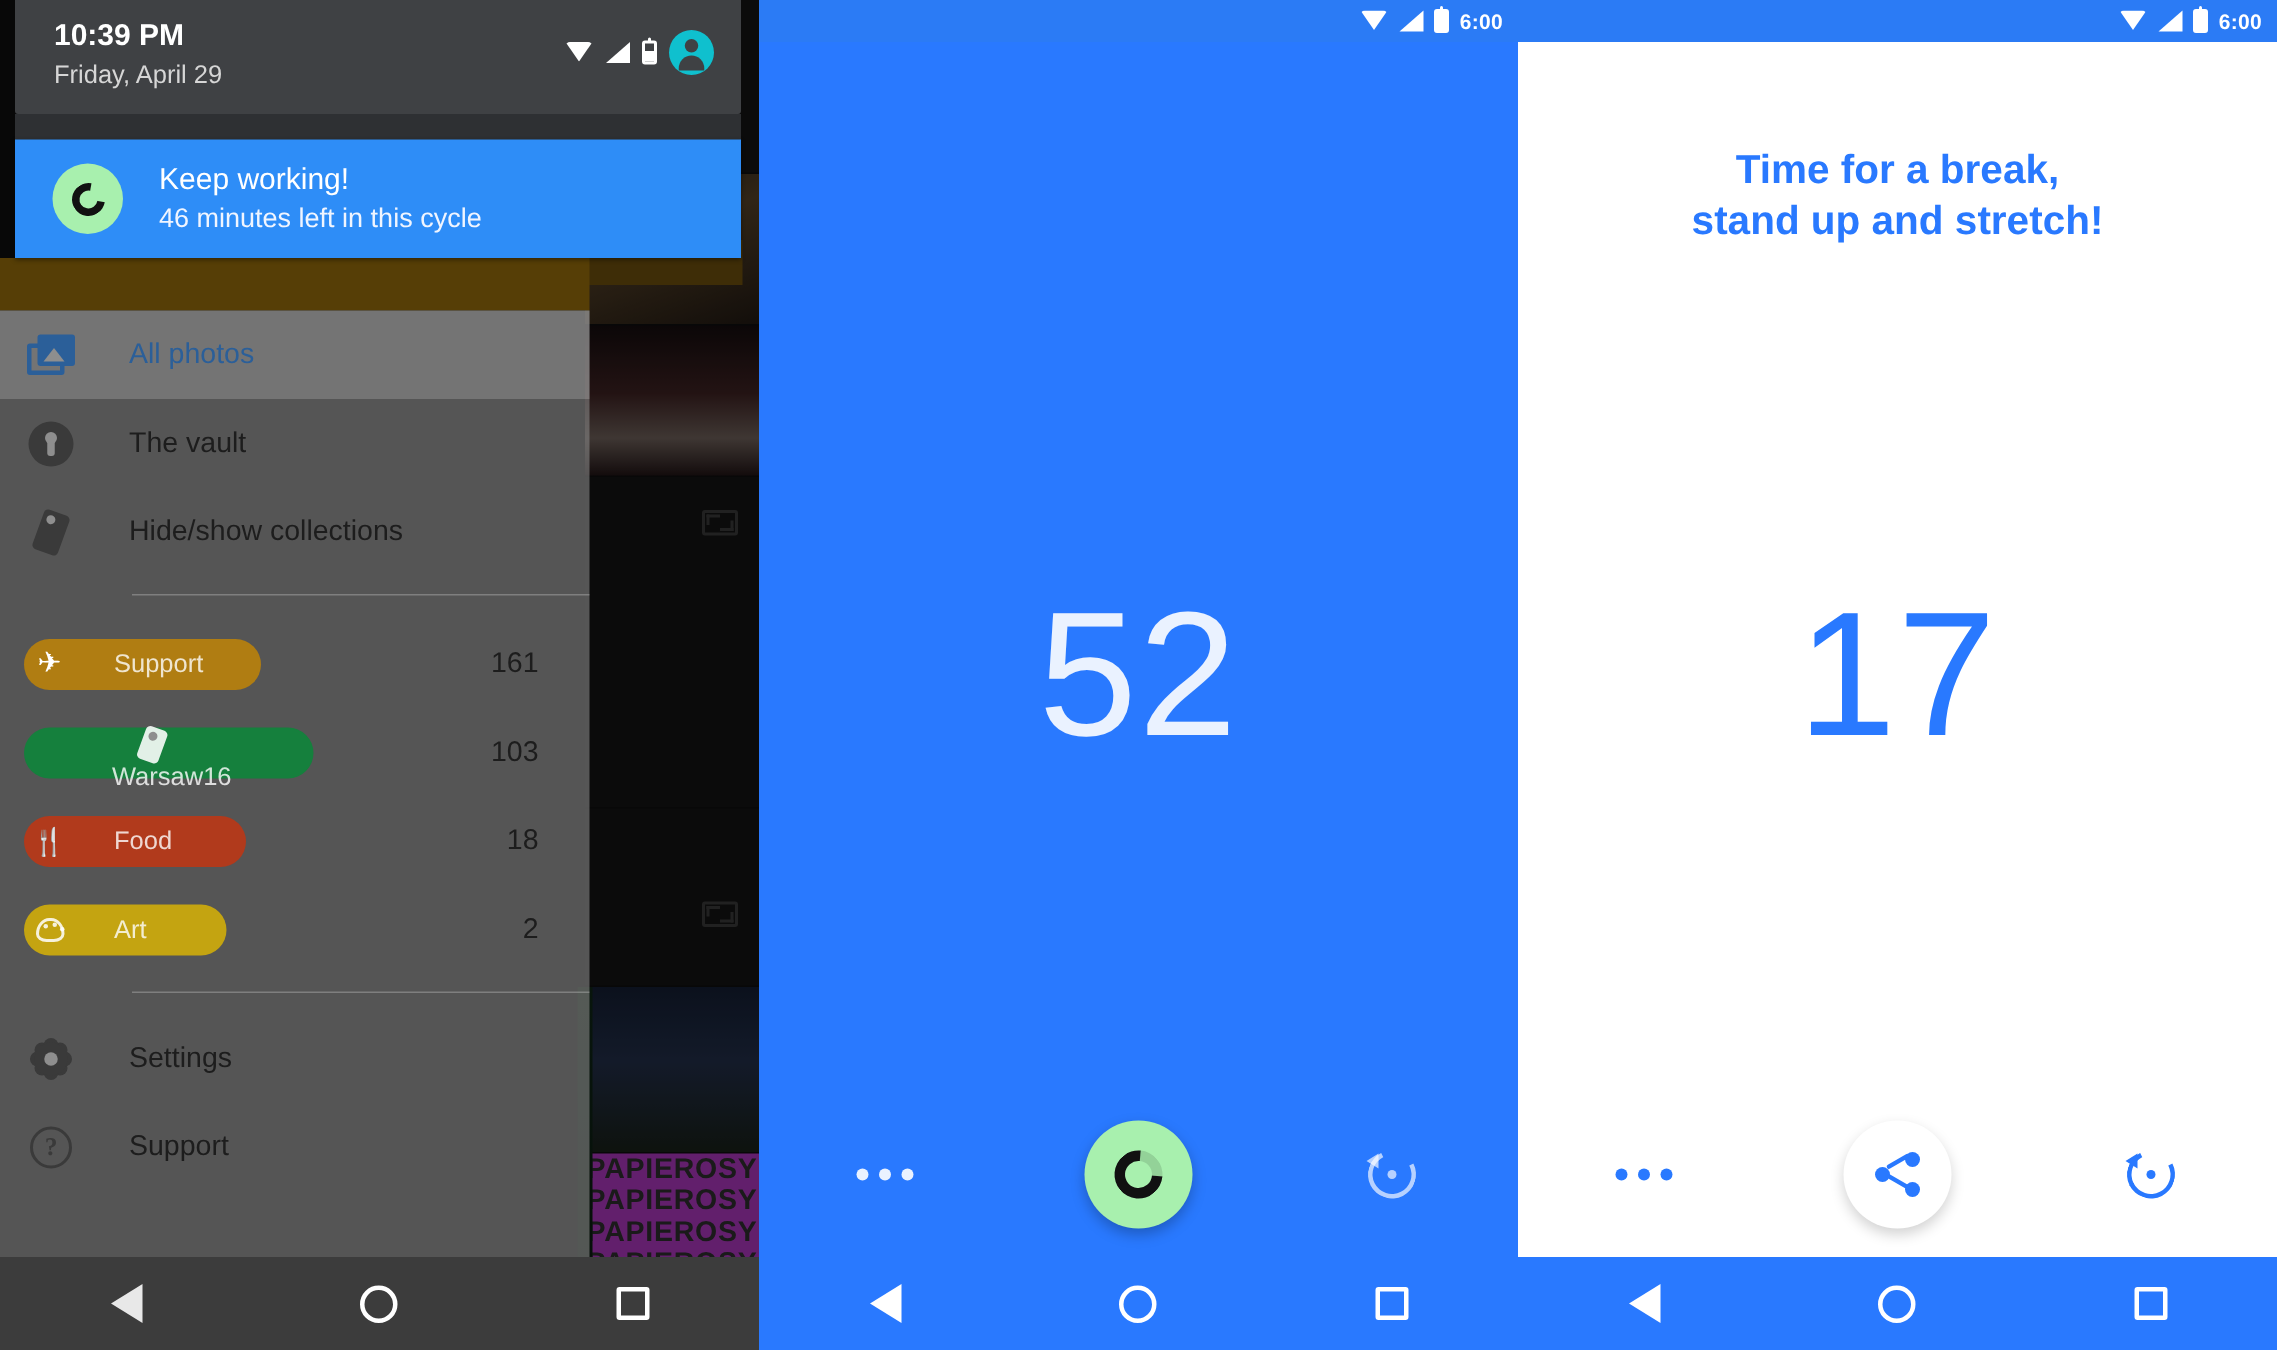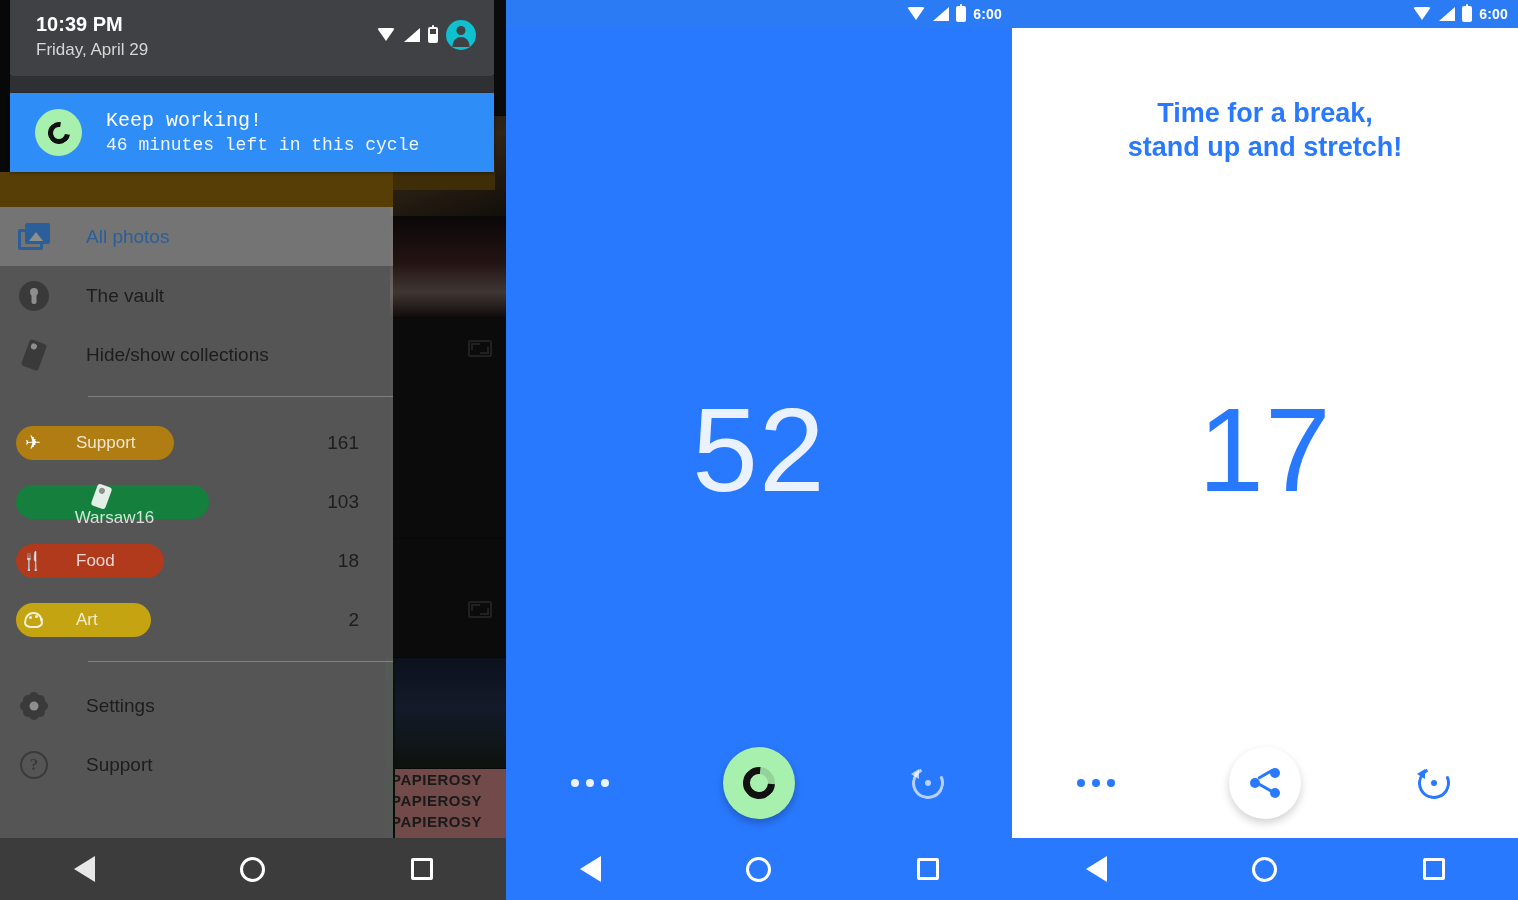--- a/index.html
+++ b/index.html
@@ -38,21 +38,21 @@
   .pw-col{ position:absolute; right:0; top:0; width:116px; height:900px; }
   .pw-cell{ position:absolute; left:0; width:116px; background:#242424; }
   .pw-icon{ position:absolute; width:24px; height:17px; border:2px solid #4a4a4a; border-radius:2px;}
   .pw-icon::before,.pw-icon::after{ content:""; position:absolute; width:7px;height:5px;
      border:2px solid #4a4a4a; }
   .pw-icon::before{ left:1px; top:1px; border-right:0; border-bottom:0; }
   .pw-icon::after{ right:1px; bottom:1px; border-left:0; border-top:0; }
   .pw-food{ background:linear-gradient(160deg,#3a2f22 0%,#6b5232 40%,#2a2018 100%); }
   .pw-hand{ background:linear-gradient(180deg,#1a1012 0%,#4e2b2b 45%,#8b7a72 75%,#2b1b1c 100%); }
   .pw-bldg{ background:linear-gradient(180deg,#1a2640 0%,#2b3b5c 45%,#202a20 100%); }
-  .pw-papier{ background:#fca5a5; color:#3b3b3b; font-size:15px; font-weight:bold;
+  .pw-papier{ background:#d946ef; color:#3b3b3b; font-size:19px; font-weight:bold;
      letter-spacing:.5px; line-height:21px; padding-left:1px; }
   .pw-dark{ background:#1a1a1a; }
   .pw-green{ background:linear-gradient(180deg,#12301c,#0d1f14); }
 
   
   .shade{ position:absolute; left:10px; right:12px; top:0; height:76px;
     background:#3f4144; border-radius:0 0 2px 2px; z-index:30; color:#fff; }
   .shade-time{ position:absolute; left:26px; top:13px; font-size:20px; font-weight:bold; }
   .shade-date{ position:absolute; left:26px; top:40px; font-size:17px; color:#d6d6d6; }
   .shade-icons{ position:absolute; right:18px; top:20px; display:flex; align-items:center; gap:8px; color:#fff;}
@@ -65,21 +65,21 @@
   .shade-strip{ position:absolute; left:10px; right:12px; top:76px; height:18px;
      background:#2e3033; z-index:29; }
 
   .notif{ position:absolute; left:10px; right:12px; top:93px; height:79px;
      background:#2E8DF7; z-index:31; display:flex; align-items:center;
      box-shadow:0 1px 3px rgba(0,0,0,.4); }
   .notif-ic{ width:47px;height:47px;border-radius:50%; background:#A8F0AE; margin-left:25px;
      display:flex; align-items:center; justify-content:center; flex:none; }
   .ring{ width:22px;height:22px;border-radius:50%;
      border:5px solid #111; border-right-color:transparent; transform:rotate(-35deg); }
-  .notif-txt{ margin-left:24px; color:#fff;font-family:Liberation Mono, monospace; }
+  .notif-txt{ margin-left:24px; color:#fff; }
   .notif-title{ font-size:20px; line-height:25px; }
   .notif-sub{ font-size:18px; line-height:24px; color:#f0f5ff; }
 
   
   .amber{ position:absolute; left:0; top:172px; width:393px; height:35px; background:#BF8A0F; z-index:5; }
   .amber2{ position:absolute; left:10px; top:160px; width:485px; height:30px; background:#8a6410; z-index:4;}
 
   .scrim{ position:absolute; inset:0; background:rgba(0,0,0,.55); z-index:6; }
 
   .drawer{ position:absolute; left:0; top:207px; width:393px; bottom:62px;

